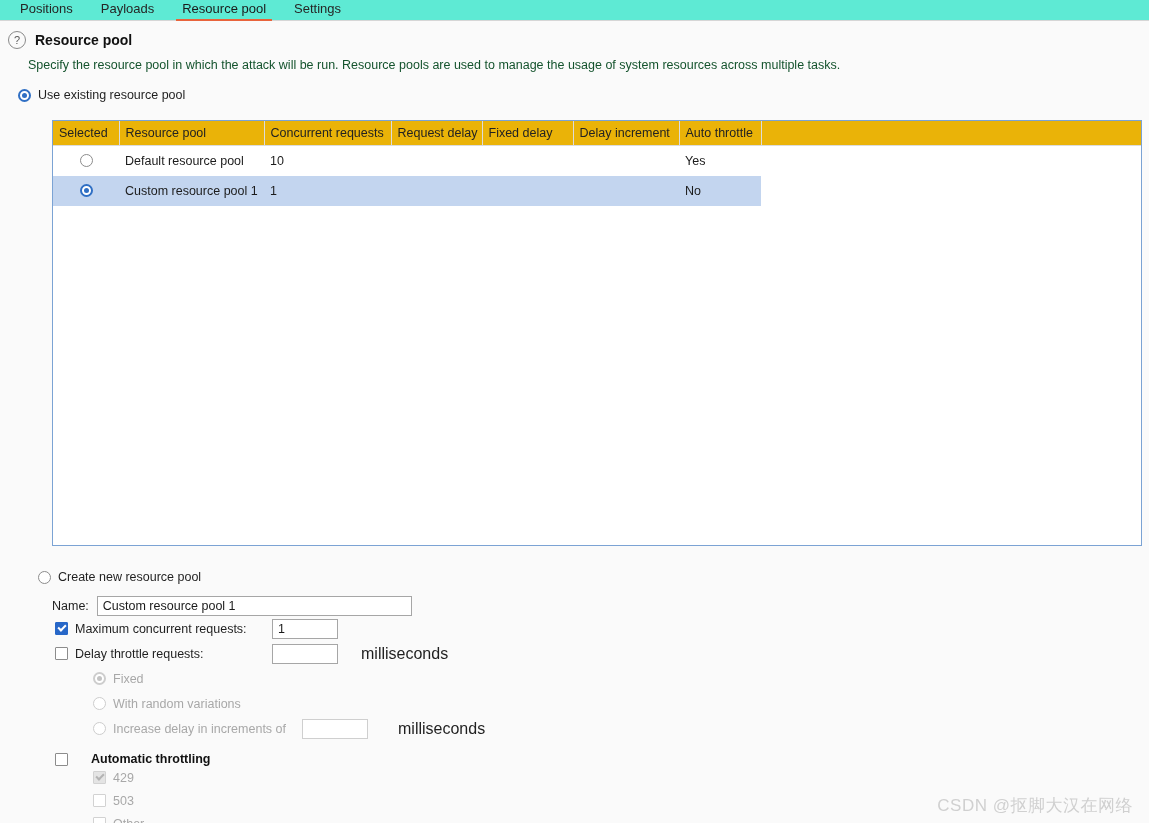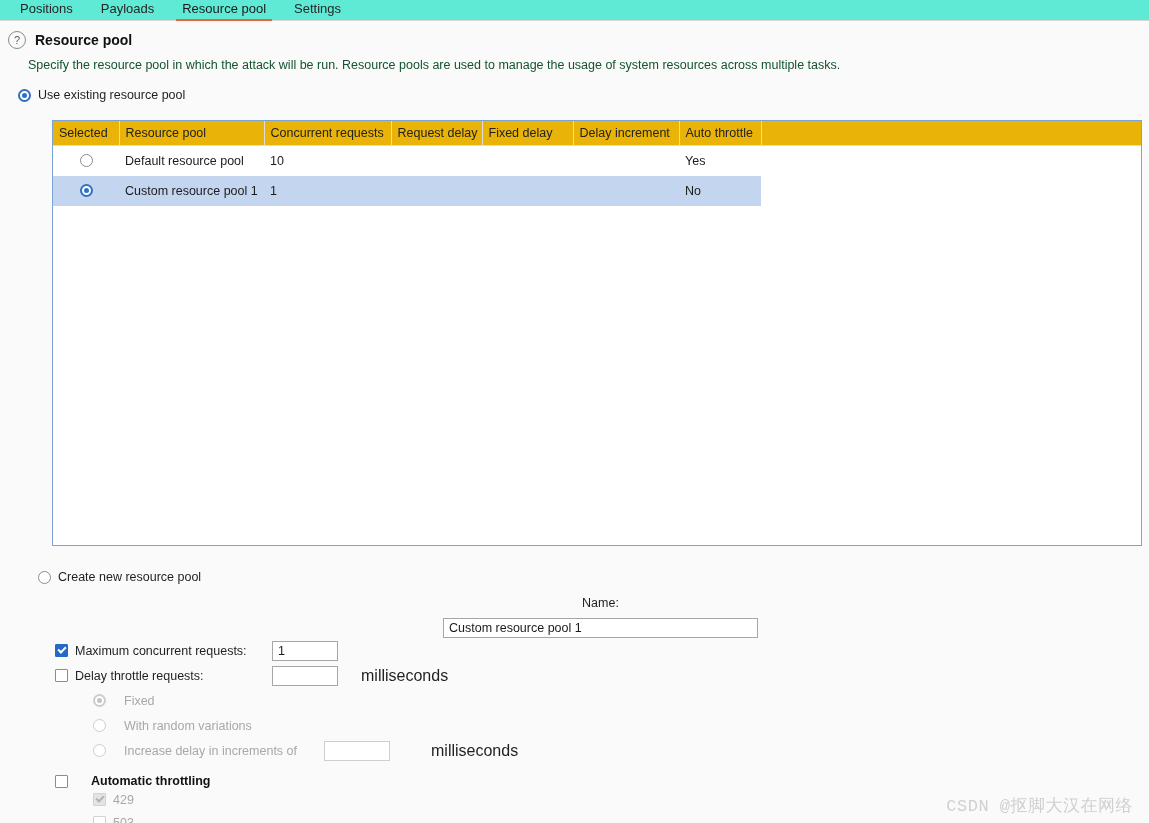--- a/index.html
+++ b/index.html
@@ -168,21 +168,20 @@
   .tbl tbody tr.selected td.tail { background: transparent; }
   .radio-wrap { display: flex; align-items: center; justify-content: center; }
 
   
   .lower { position: absolute; left: 0; top: 570px; width: 100%; }
   .name-row {
     display: flex;
     align-items: center;
     gap: 8px;
     padding: 12px 0 0 52px;
-    flex-direction: column;
   }
   .name-label { font-size: 12.5px; color: #1f1f1f; }
   .text-input {
     width: 315px; height: 20px;
     border: 1px solid #a6a6a6;
     background: #fff;
     font-family: "Liberation Sans", sans-serif;
     font-size: 12.5px;
     color: #1a1a1a;
     padding: 0 5px;
@@ -212,34 +211,34 @@
     display: flex; align-items: center; gap: 7px;
     width: 217px;
   }
   .unit { font-size: 16px; color: #1f1f1f; margin-left: 23px; }
 
   .sub-line {
     display: flex;
     align-items: center;
     padding-left: 93px;
     height: 25px;
-    gap: 18px;
+    gap: 7px;
   }
 
   .throttle-head { padding-left: 55px; height: 25px; display: flex; align-items: flex-end; gap: 23px; }
   .throttle-head .opt-label { font-weight: bold; color: #111; }
   .throttle-sub { display: flex; align-items: center; gap: 7px; padding-left: 93px; height: 23px; }
 
   
   .watermark {
     position: absolute;
     right: 16px; bottom: 6px;
     font-size: 17px;
     color: #d0d0d0;
-    font-family: Liberation Mono, monospace;
+    font-family: Liberation Sans, sans-serif;
     letter-spacing: 0.5px;
     user-select: none;
   }
 </style>
 </head>
 <body>
 
 <div class="tabbar">
   <div class="tab"><span>Positions</span></div>
   <div class="tab"><span>Payloads</span></div>

